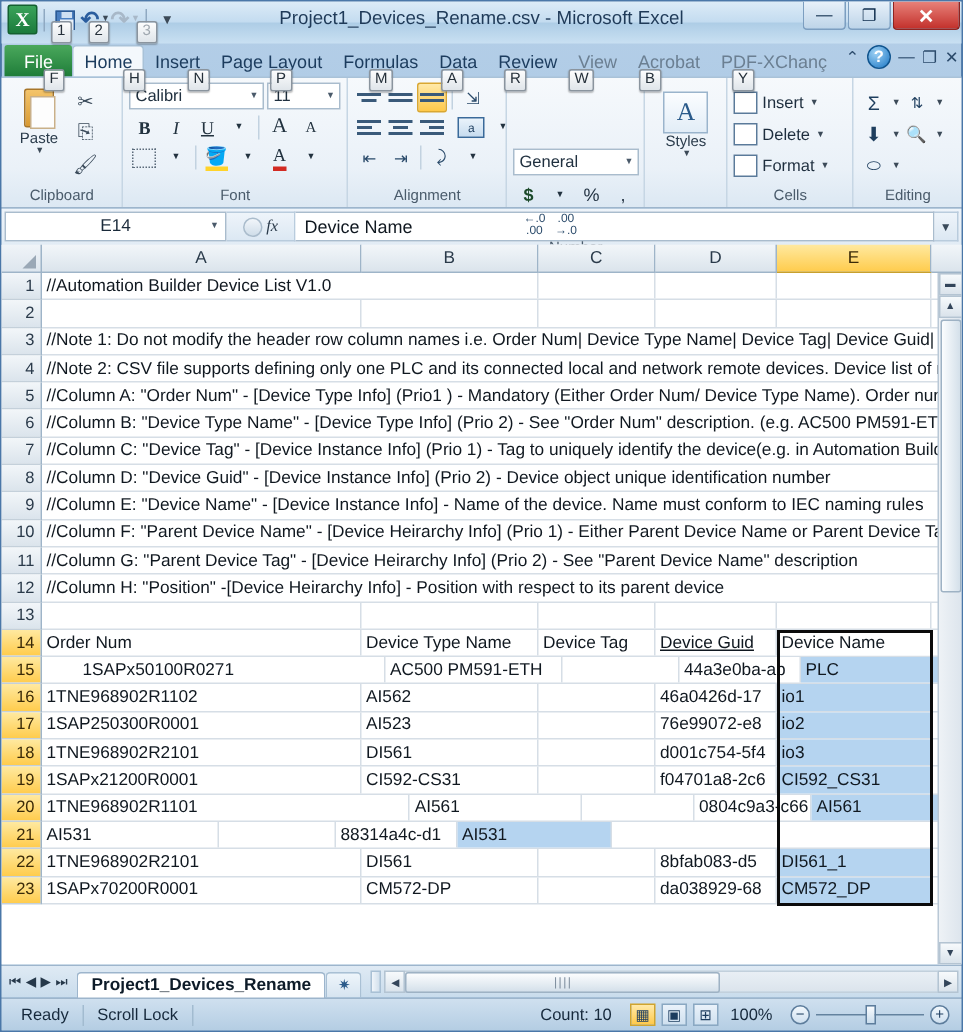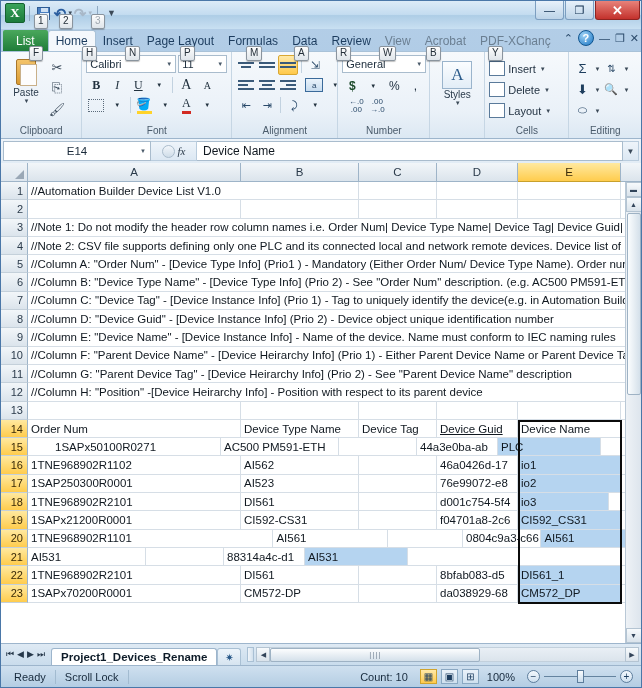--- a/index.html
+++ b/index.html
@@ -271,34 +271,35 @@
       <div class="qat-btn">
           <span class="arrow-redo">↷</span>
           <span class="dd-caret dim">▼</span>
         </div>
       <div class="qat-sep"></div>
       <div class="qat-btn">
           <span class="qat-more">▼</span>
         </div>
     </div>
 
+    <div class="win-title">Project1_Devices_Rename.csv  -  Microsoft Excel</div>
 
     <div class="wincontrols">
       <div class="wc">—</div>
       <div class="wc">❐</div>
       <div class="wc close">✕</div>
     </div>
 
     <div class="kt" style="left:33px;top:13px;">1</div>
     <div class="kt" style="left:58px;top:13px;">2</div>
     <div class="kt dim" style="left:90px;top:13px;">3</div>
   </div>
 
   <div class="tabrow">
-    <div class="tab file">List</div>
+    <div class="tab file">File</div>
     <div class="tab active">Home</div>
     <div class="tab">Insert</div>
     <div class="tab">Page Layout</div>
     <div class="tab">Formulas</div>
     <div class="tab">Data</div>
     <div class="tab">Review</div>
     <div class="tab dim">View</div>
     <div class="tab dim">Acrobat</div>
     <div class="tab dim">PDF-XChanç</div>
 
@@ -436,21 +437,21 @@
           <div class="btn">
               <span style="font-size:11px;color:#2a4a6a;">⤸</span>
             </div>
           <div class="btn" style="font-size:6px;">▼</div>
         </div>
       </div>
       <div class="grp-label">Alignment</div>
     </div>
 
     <div class="grp numgrp">
-      <div style="flex:1;">
+      <div style="flex:1;margin-top:44px;">
         <div class="combo numcombo" style="margin-bottom:3px;">
           <span class="v">General</span>
           <span class="ar">▼</span>
         </div>
         <div class="frow">
           <div class="btn ng-ic">$</div>
           <div class="btn" style="font-size:6px;">▼</div>
           <div class="btn" style="font-size:12px;color:#1e2e3e;">%</div>
           <div class="btn" style="font-size:12px;color:#1e2e3e;">,</div>
         </div>
@@ -484,21 +485,21 @@
           <span>Insert</span>
           <span class="dd-caret">▼</span>
         </div>
         <div class="cells-row">
           <span class="cells-ic"></span>
           <span>Delete</span>
           <span class="dd-caret">▼</span>
         </div>
         <div class="cells-row">
           <span class="cells-ic"></span>
-          <span>Layout</span>
+          <span>Format</span>
           <span class="dd-caret">▼</span>
         </div>
       </div>
       <div class="grp-label">Cells</div>
     </div>
 
     <div class="grp editgrp">
       <div style="flex:1;padding-top:3px;">
         <div class="ed-row">
           <span class="ed-ic">Σ</span>
@@ -644,21 +645,21 @@
 
         <div class="grow">
           <div class="cell" style="width:213px;">Order Num</div>
           <div class="cell clip" style="width:118px;">Device Type Name</div>
           <div class="cell clip" style="width:78px;">Device Tag</div>
           <div class="cell clip" style="width:81px;text-decoration:underline;">Device Guid</div>
           <div class="cell clip selhdr" style="width:103px;">Device Name</div>
         </div>
 
         <div class="grow">
-          <div class="cell" style="width:193px;padding-left:27px;">1SAPx50100R0271</div>
+          <div class="cell" style="width:229px;padding-left:27px;">1SAPx50100R0271</div>
           <div class="cell clip" style="width:118px;">AC500 PM591-ETH</div>
           <div class="cell clip" style="width:78px;"></div>
           <div class="cell clip" style="width:81px;">44a3e0ba-ab</div>
           <div class="cell clip selcell" style="width:103px;">PLC</div>
         </div>
         <div class="grow">
           <div class="cell" style="width:213px;">1TNE968902R1102</div>
           <div class="cell clip" style="width:118px;">AI562</div>
           <div class="cell clip" style="width:78px;"></div>
           <div class="cell clip" style="width:81px;">46a0426d-17</div>
@@ -669,21 +670,21 @@
           <div class="cell clip" style="width:118px;">AI523</div>
           <div class="cell clip" style="width:78px;"></div>
           <div class="cell clip" style="width:81px;">76e99072-e8</div>
           <div class="cell clip selcell" style="width:103px;">io2</div>
         </div>
         <div class="grow">
           <div class="cell" style="width:213px;">1TNE968902R2101</div>
           <div class="cell clip" style="width:118px;">DI561</div>
           <div class="cell clip" style="width:78px;"></div>
           <div class="cell clip" style="width:81px;">d001c754-5f4</div>
-          <div class="cell clip selcell" style="width:91px;">io3</div>
+          <div class="cell clip selcell" style="width:103px;">io3</div>
         </div>
         <div class="grow">
           <div class="cell" style="width:213px;text-align:right;">1SAPx21200R0001</div>
           <div class="cell clip" style="width:118px;">CI592-CS31</div>
           <div class="cell clip" style="width:78px;"></div>
           <div class="cell clip" style="width:81px;">f04701a8-2c6</div>
           <div class="cell clip selcell" style="width:103px;">CI592_CS31</div>
         </div>
         <div class="grow">
           <div class="cell" style="width:254px;">1TNE968902R1101</div>

